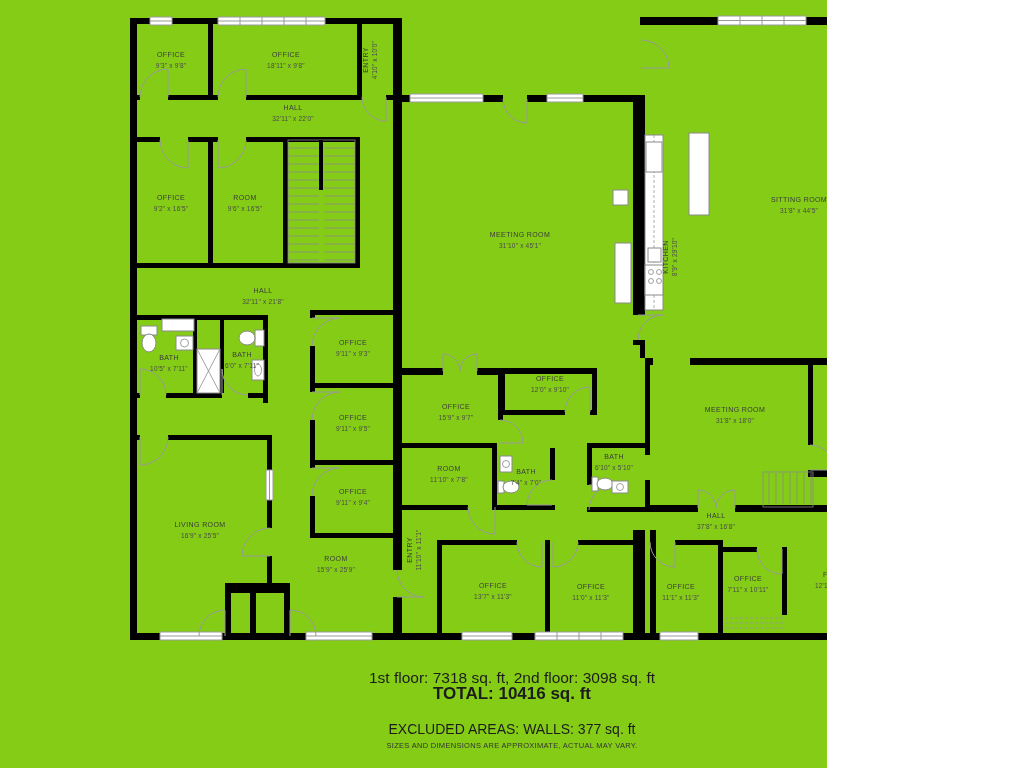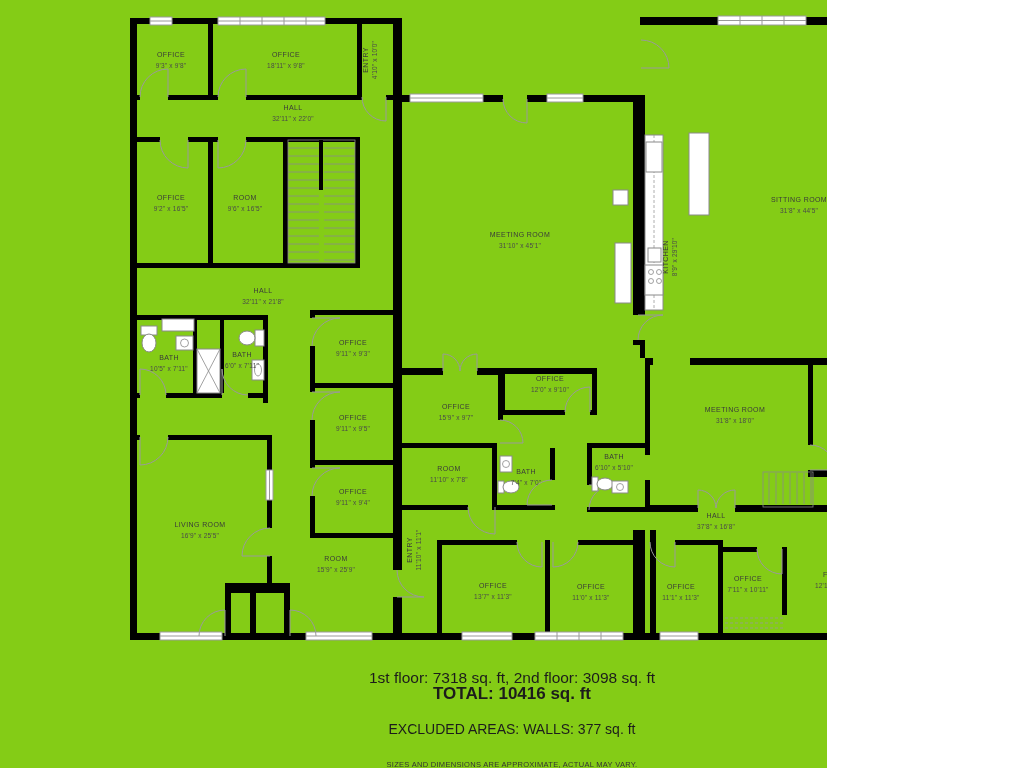--- a/index.html
+++ b/index.html
@@ -13,21 +13,21 @@
   .fix{fill:#ffffff;stroke:#8a8a8a;stroke-width:1;}
   .fixline{stroke:#8a8a8a;stroke-width:0.8;fill:none;}
   .dash{stroke:#9a9a9a;stroke-width:0.8;stroke-dasharray:3 2;fill:none;}
   .stair{stroke:#8a8a8a;stroke-width:0.8;fill:none;}
   .room-name{font-size:7px;fill:#3a3a3a;text-anchor:middle;letter-spacing:0.4px;}
   .room-dims{font-size:6.5px;fill:#4a4a4a;text-anchor:middle;letter-spacing:0.2px;}
   .footer{position:absolute;left:0;width:1024px;text-align:center;color:#1c1c1c;}
   #f-total{top:684px;font-size:17px;font-weight:bold;}
   #f-floors{top:669px;font-size:15.5px;}
   #f-excluded{top:721px;font-size:14px;}
-  #f-disclaimer{top:760px;font-size:7.5px;color:#333;letter-spacing:0.3px;}
+  #f-disclaimer{top:741px;font-size:7.5px;color:#333;letter-spacing:0.3px;}
 </style>
 </head>
 <body>
 
 <div id="canvas">
 <svg width="1024" height="768" viewBox="0 0 1024 768">
 
   <g class="wall">
 
     <rect x="130" y="18" width="7" height="622"></rect>

